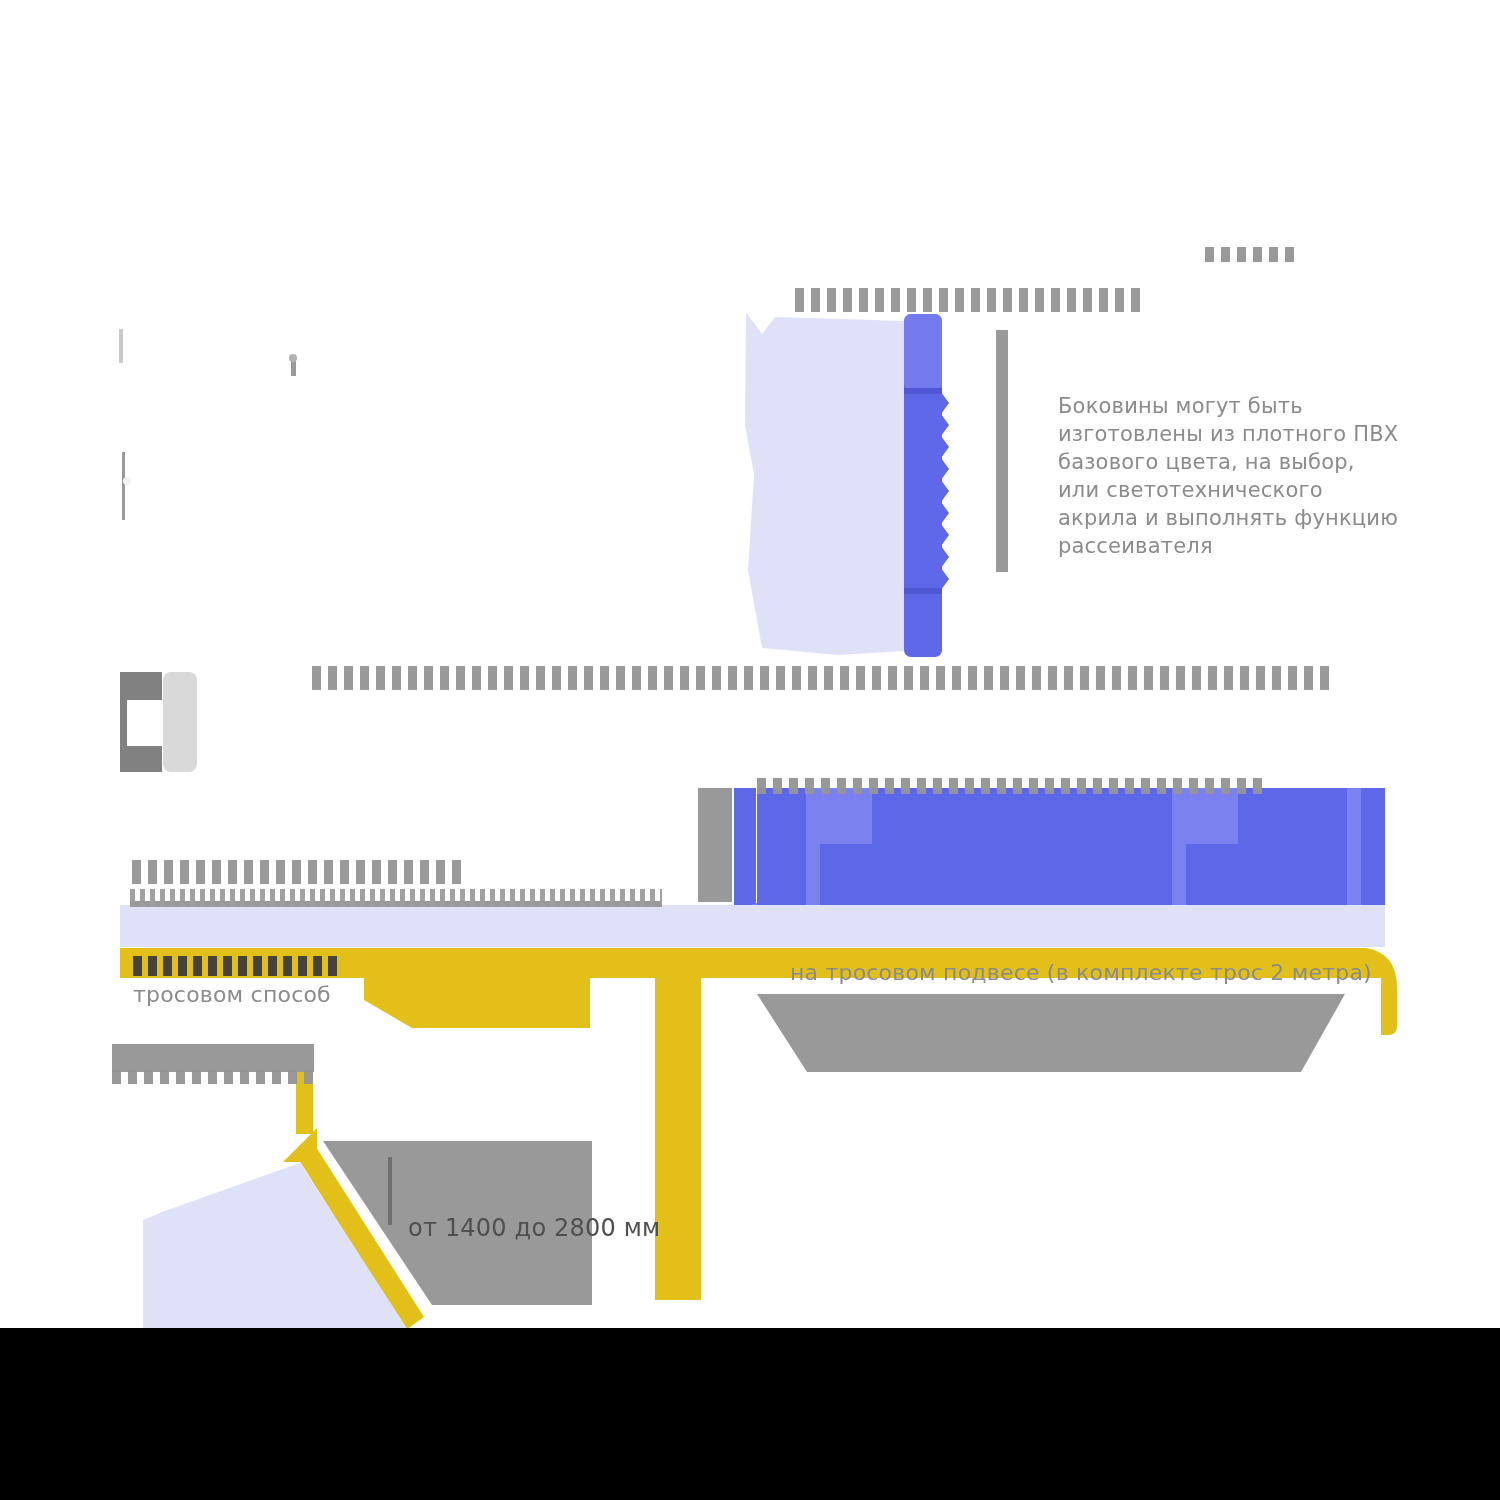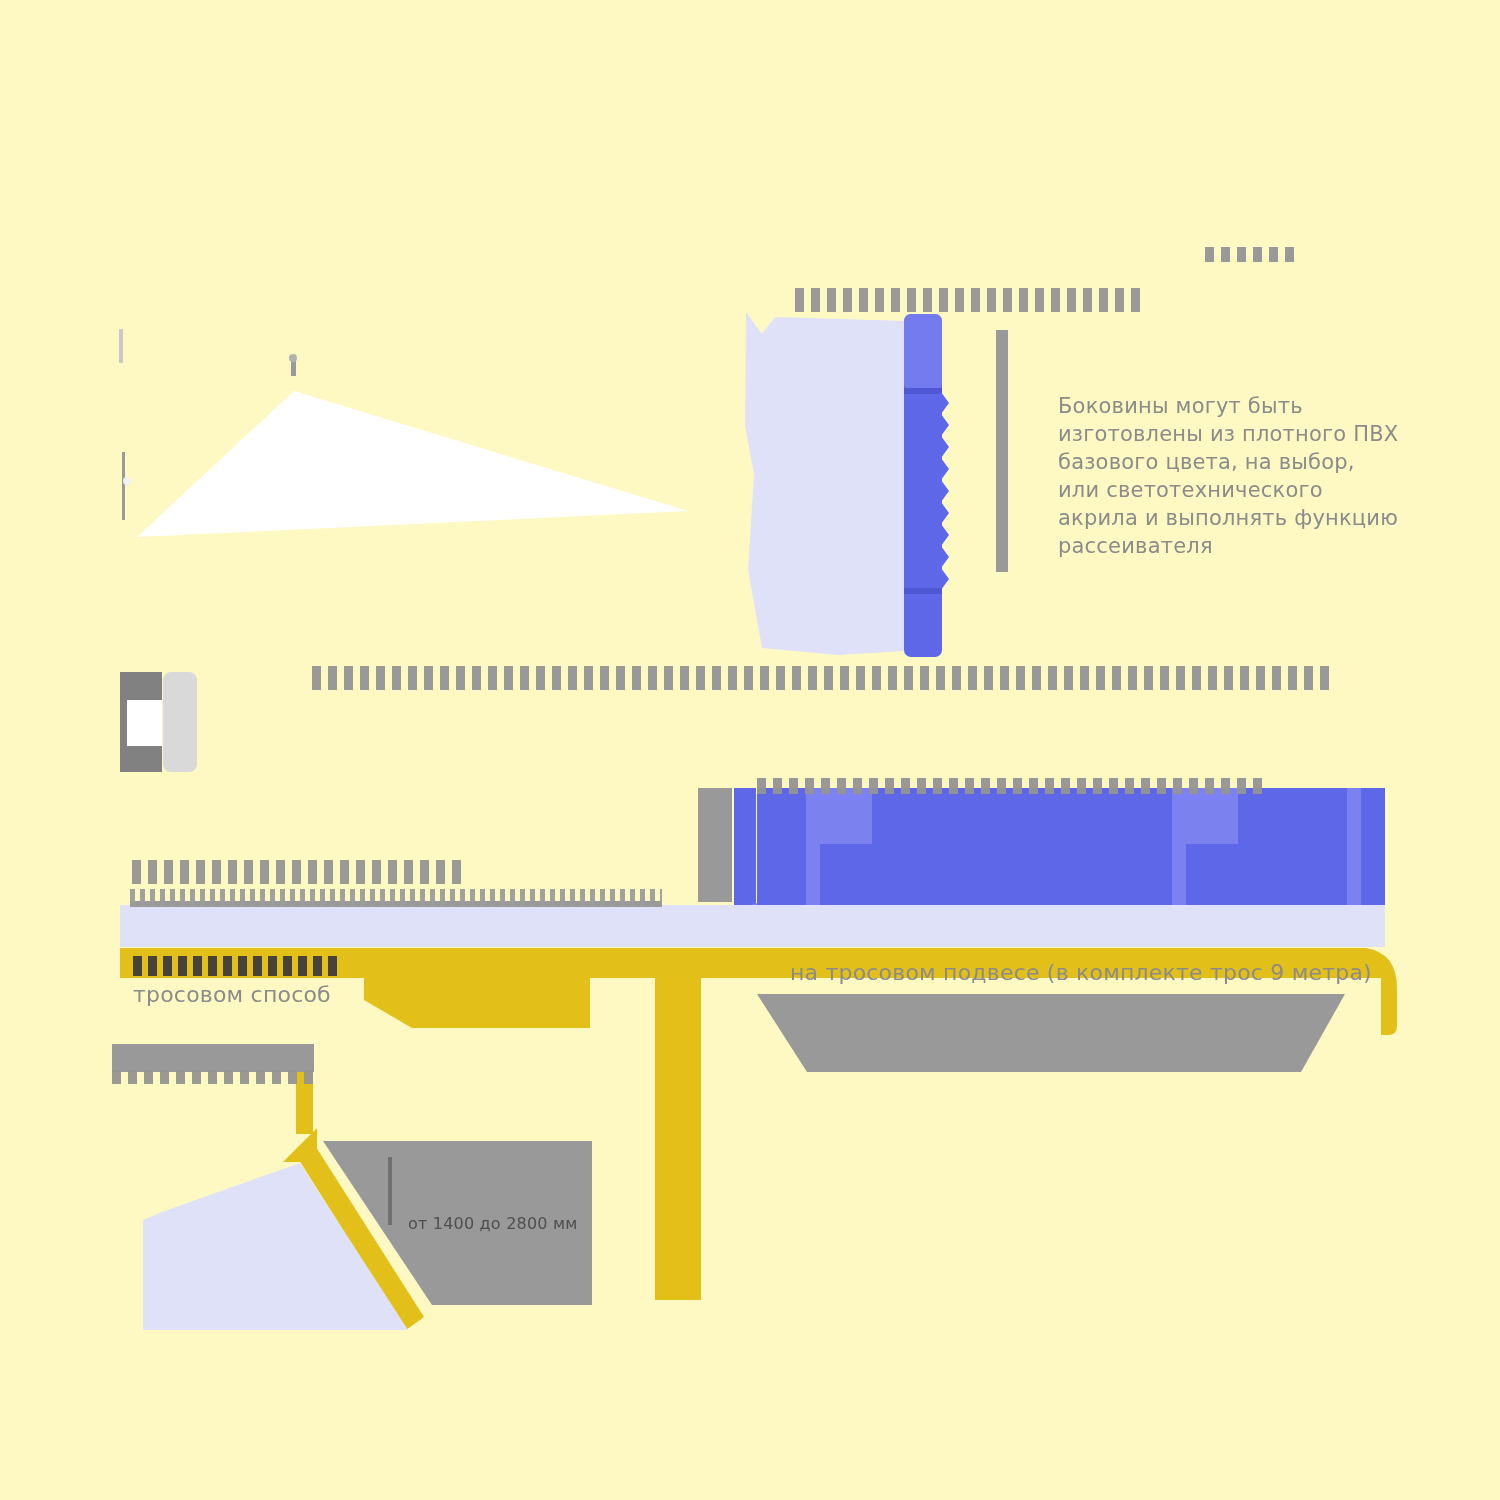--- a/index.html
+++ b/index.html
@@ -1,31 +1,31 @@
 <!DOCTYPE html>
 <html><head>
 <meta charset="utf-8">
 <style>
   html,body{margin:0;padding:0;background:#000;}
   .canvas{
-    position:relative;width:1500px;height:1500px;background:#fef9c3;
+    position:relative;width:1500px;height:1328px;background:#ffffff;
     overflow:hidden;font-family:"DejaVu Sans","Liberation Sans",sans-serif;
   }
   .abs{position:absolute;}
   svg.layer{position:absolute;left:0;top:0;}
   .note{
     position:absolute;color:#8b8b8b;font-size:21px;line-height:28px;
     white-space:pre-line;letter-spacing:0.2px;
   }
   .label{
     position:absolute;color:#8b8b8b;font-size:22px;white-space:nowrap;
     letter-spacing:0.2px;
   }
   .label-ral{font-size:21px;}
-  .label-dim{color:#4f4f4f;font-size:16px;}
+  .label-dim{color:#4f4f4f;font-size:24px;}
   
   .comb{
     position:absolute;
     background:repeating-linear-gradient(90deg, rgba(148,148,148,.95) 0 9px, rgba(0,0,0,0) 9px 16px);
   }
   .comb-fine{
     background:repeating-linear-gradient(90deg, rgba(156,156,156,.95) 0 5px, rgba(0,0,0,0) 5px 10px);
   }
   .comb-dark{
     background:repeating-linear-gradient(90deg, rgba(60,60,60,.95) 0 9px, rgba(0,0,0,0) 9px 15px);
@@ -97,17 +97,17 @@
   <div class="note" style="left:1058px;top:392px;width:380px">Боковины могут быть
 изготовлены из плотного ПВХ
 базового цвета, на выбор,
 или светотехнического
 акрила и выполнять функцию
 рассеивателя</div>
 
 
   <div class="label" style="left:133px;top:982px">тросовом способ</div>
 
-  <div class="label" style="left:790px;top:960px">на тросовом подвесе (в комплекте трос 9 метра)</div>
+  <div class="label" style="left:790px;top:960px">на тросовом подвесе (в комплекте трос 2 метра)</div>
 
   <div class="label label-dim" style="left:408px;top:1214px">от 1400 до 2800 мм</div>
 
 </div>
 
 </body></html>

